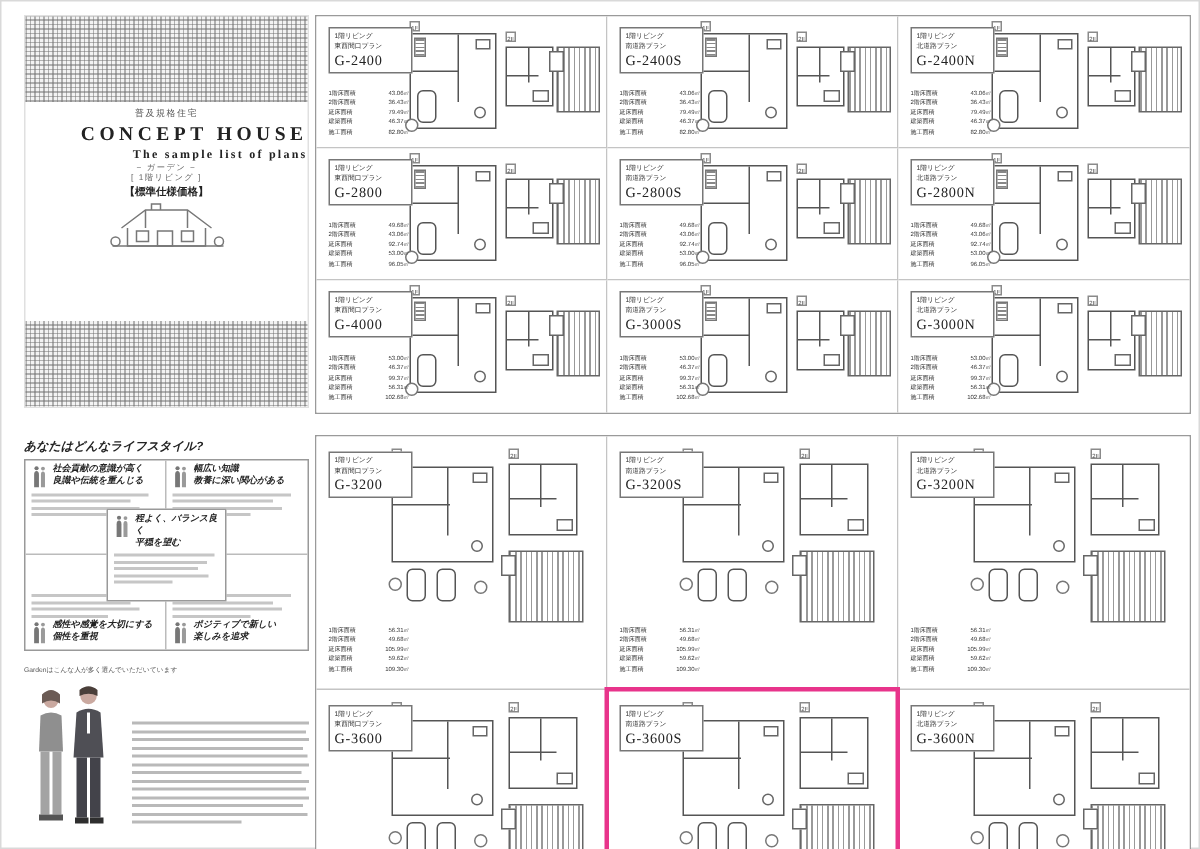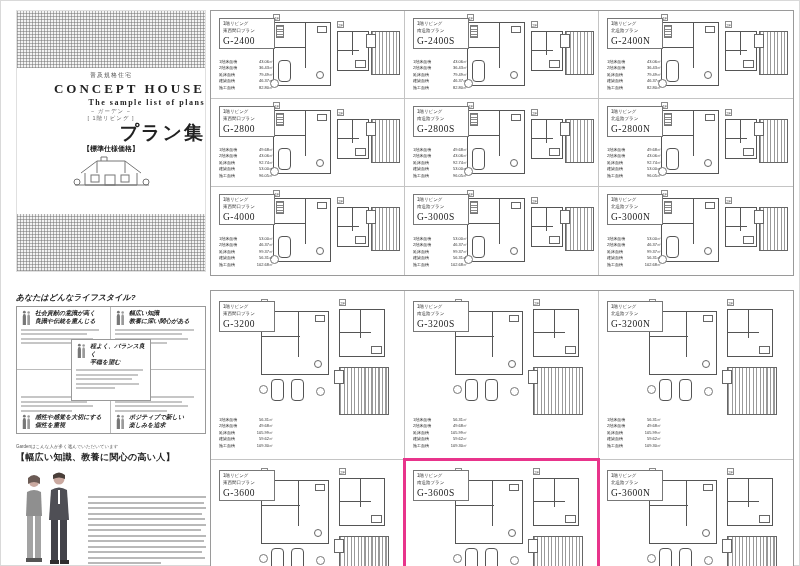--- a/index.html
+++ b/index.html
@@ -124,21 +124,20 @@
   <div class="left-col">
 
     <section class="cover">
       <div class="checker"></div>
       <div class="cover-mid">
         <div class="tagline">普及規格住宅</div>
         <div class="brand serif">CONCEPT HOUSE</div>
         <div class="subtitle serif">The sample list of plans</div>
         <div class="kana">− ガーデン −</div>
         <div class="snote">[ 1階リビング ]</div>
-        <div class="title-jp serif">プラン集</div>
         <div class="specnote">【標準仕様価格】</div>
         <svg class="house-sk" width="88" height="34" viewBox="0 0 88 34">
           <g fill="none" stroke="#777" stroke-width="1">
             <path d="M14 18 L30 6 L58 6 L74 18"></path>
             <path d="M18 18 L18 30 L70 30 L70 18"></path>
             <path d="M30 6 L30 18 M58 6 L58 18"></path>
             <rect x="24" y="20" width="8" height="7"></rect>
             <rect x="38" y="20" width="10" height="10"></rect>
             <rect x="54" y="20" width="8" height="7"></rect>
             <path d="M8 30 L82 30"></path>
@@ -253,21 +252,20 @@
               <div class="tline" style="width: 80%;"></div>
               <div class="tline" style="width: 90%;"></div>
               <div class="tline" style="width: 55%;"></div>
             </div>
           </div>
       </div>
     </section>
 
     <section class="recommend">
       <div class="rec-lead">Gardenはこんな人が多く選んでいただいています</div>
-      <div class="rec-head">【幅広い知識、教養に関心の高い人】</div>
       <div class="rec-body">
         <svg class="people" width="64" height="96" viewBox="0 0 64 96">
 
           <circle cx="18" cy="12" r="5" fill="#caa9a0"></circle>
           <path d="M12 8 Q18 2 24 8 L24 14 Q18 10 12 14 Z" fill="#6b5b55"></path>
           <path d="M11 22 Q18 18 25 22 L26 46 L10 46 Z" fill="#8f8f8f"></path>
           <rect x="11" y="46" width="6" height="42" fill="#a3a3a3"></rect>
           <rect x="19" y="46" width="6" height="42" fill="#a3a3a3"></rect>
           <rect x="10" y="88" width="8" height="4" fill="#555"></rect>
           <rect x="18" y="88" width="8" height="4" fill="#555"></rect>

